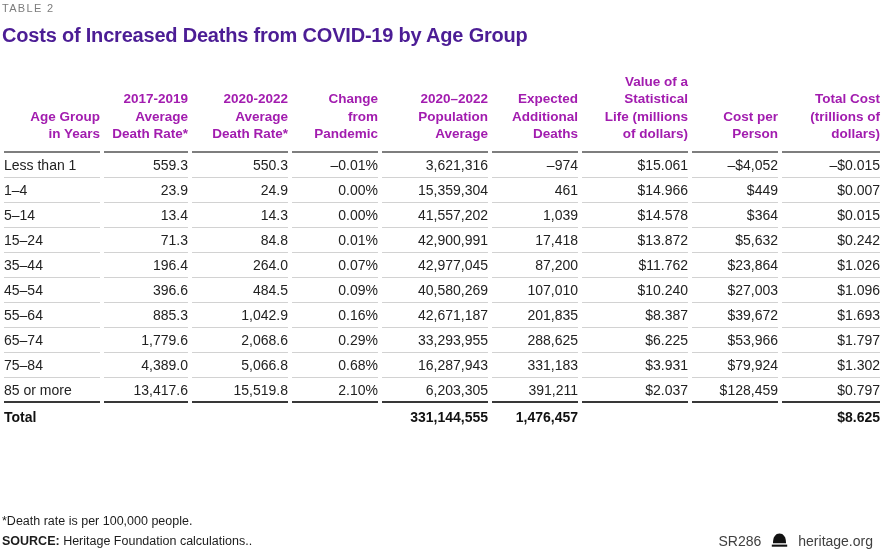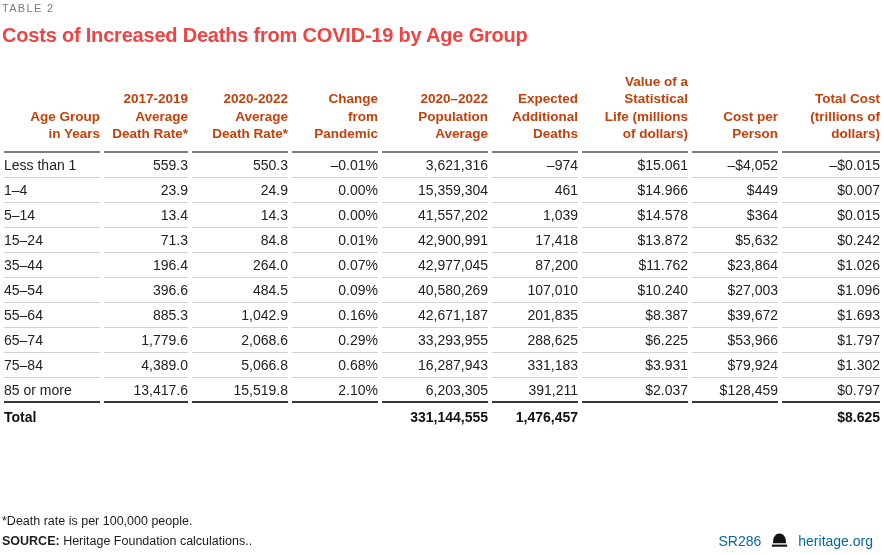--- a/index.html
+++ b/index.html
@@ -19,39 +19,39 @@
   }
   .table-label {
     font-size: 11px;
     letter-spacing: 1.3px;
     color: #7c7c7c;
     padding-left: 2px;
   }
   .page-title {
     font-size: 20px;
     font-weight: bold;
-    color: #ef4444;
+    color: #4c1d95;
     letter-spacing: -0.2px;
     margin: 10px 4px 0 0;
     padding-left: 2px;
   }
   table.data-table {
     width: 884px;
     table-layout: fixed;
     border-collapse: separate;
     border-spacing: 4px 0;
     margin-top: 16px;
   }
   .data-table th {
     vertical-align: bottom;
     text-align: right;
     font-size: 13.5px;
     font-weight: bold;
     line-height: 1.3;
-    color: #c2410c;
+    color: #a21caf;
     white-space: pre-line;
     height: 90px;
     padding: 0 0 8px 0;
     border-bottom: 2px solid #7e7e7e;
   }
   .data-table th.first { text-align: right; }
   .data-table td {
     text-align: right;
     font-size: 14px;
     color: #222;
@@ -82,21 +82,21 @@
     font-size: 12.5px;
     line-height: 1.55;
     color: #1c1c1c;
   }
   .source-label { font-weight: bold; }
   .brand {
     display: flex;
     align-items: center;
     gap: 10px;
     font-size: 14px;
-    color: #0369a1;
+    color: #404040;
     padding-bottom: 1px;
   }
   .bell-icon { display: inline-block; }
 </style>
 </head>
 <body>
 
 <div class="page">
 
   <div class="table-label">TABLE 2</div>

